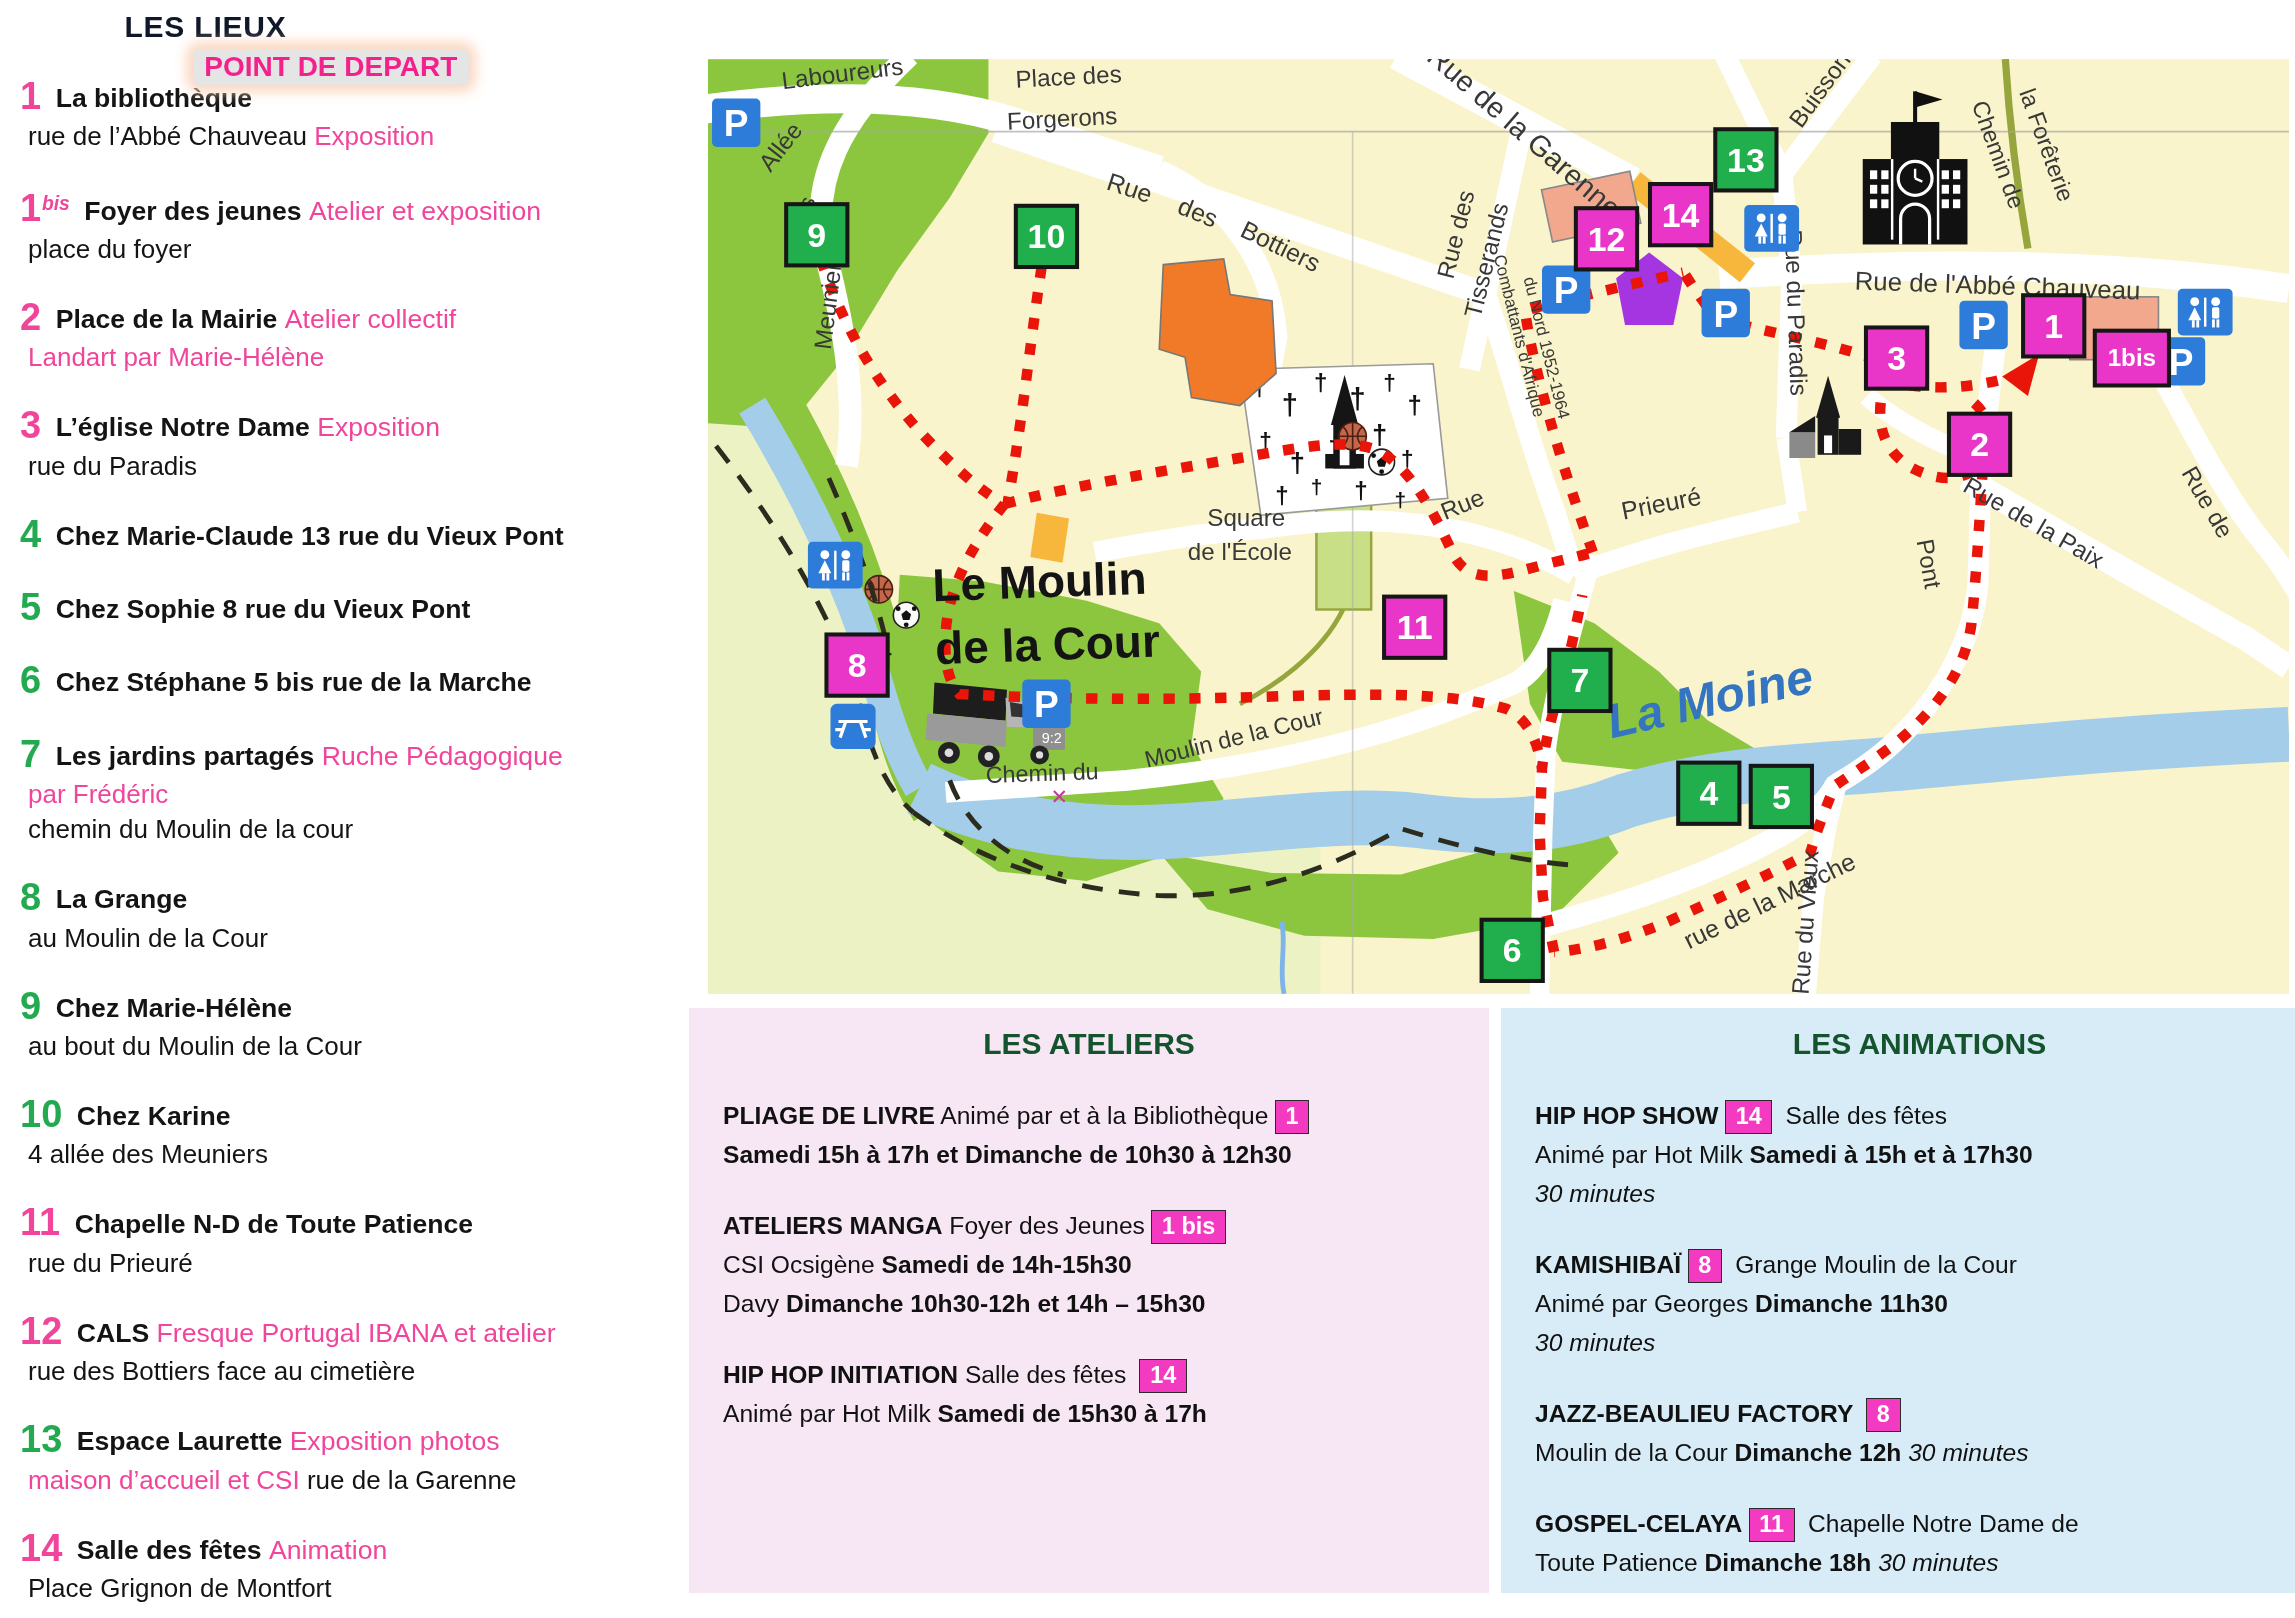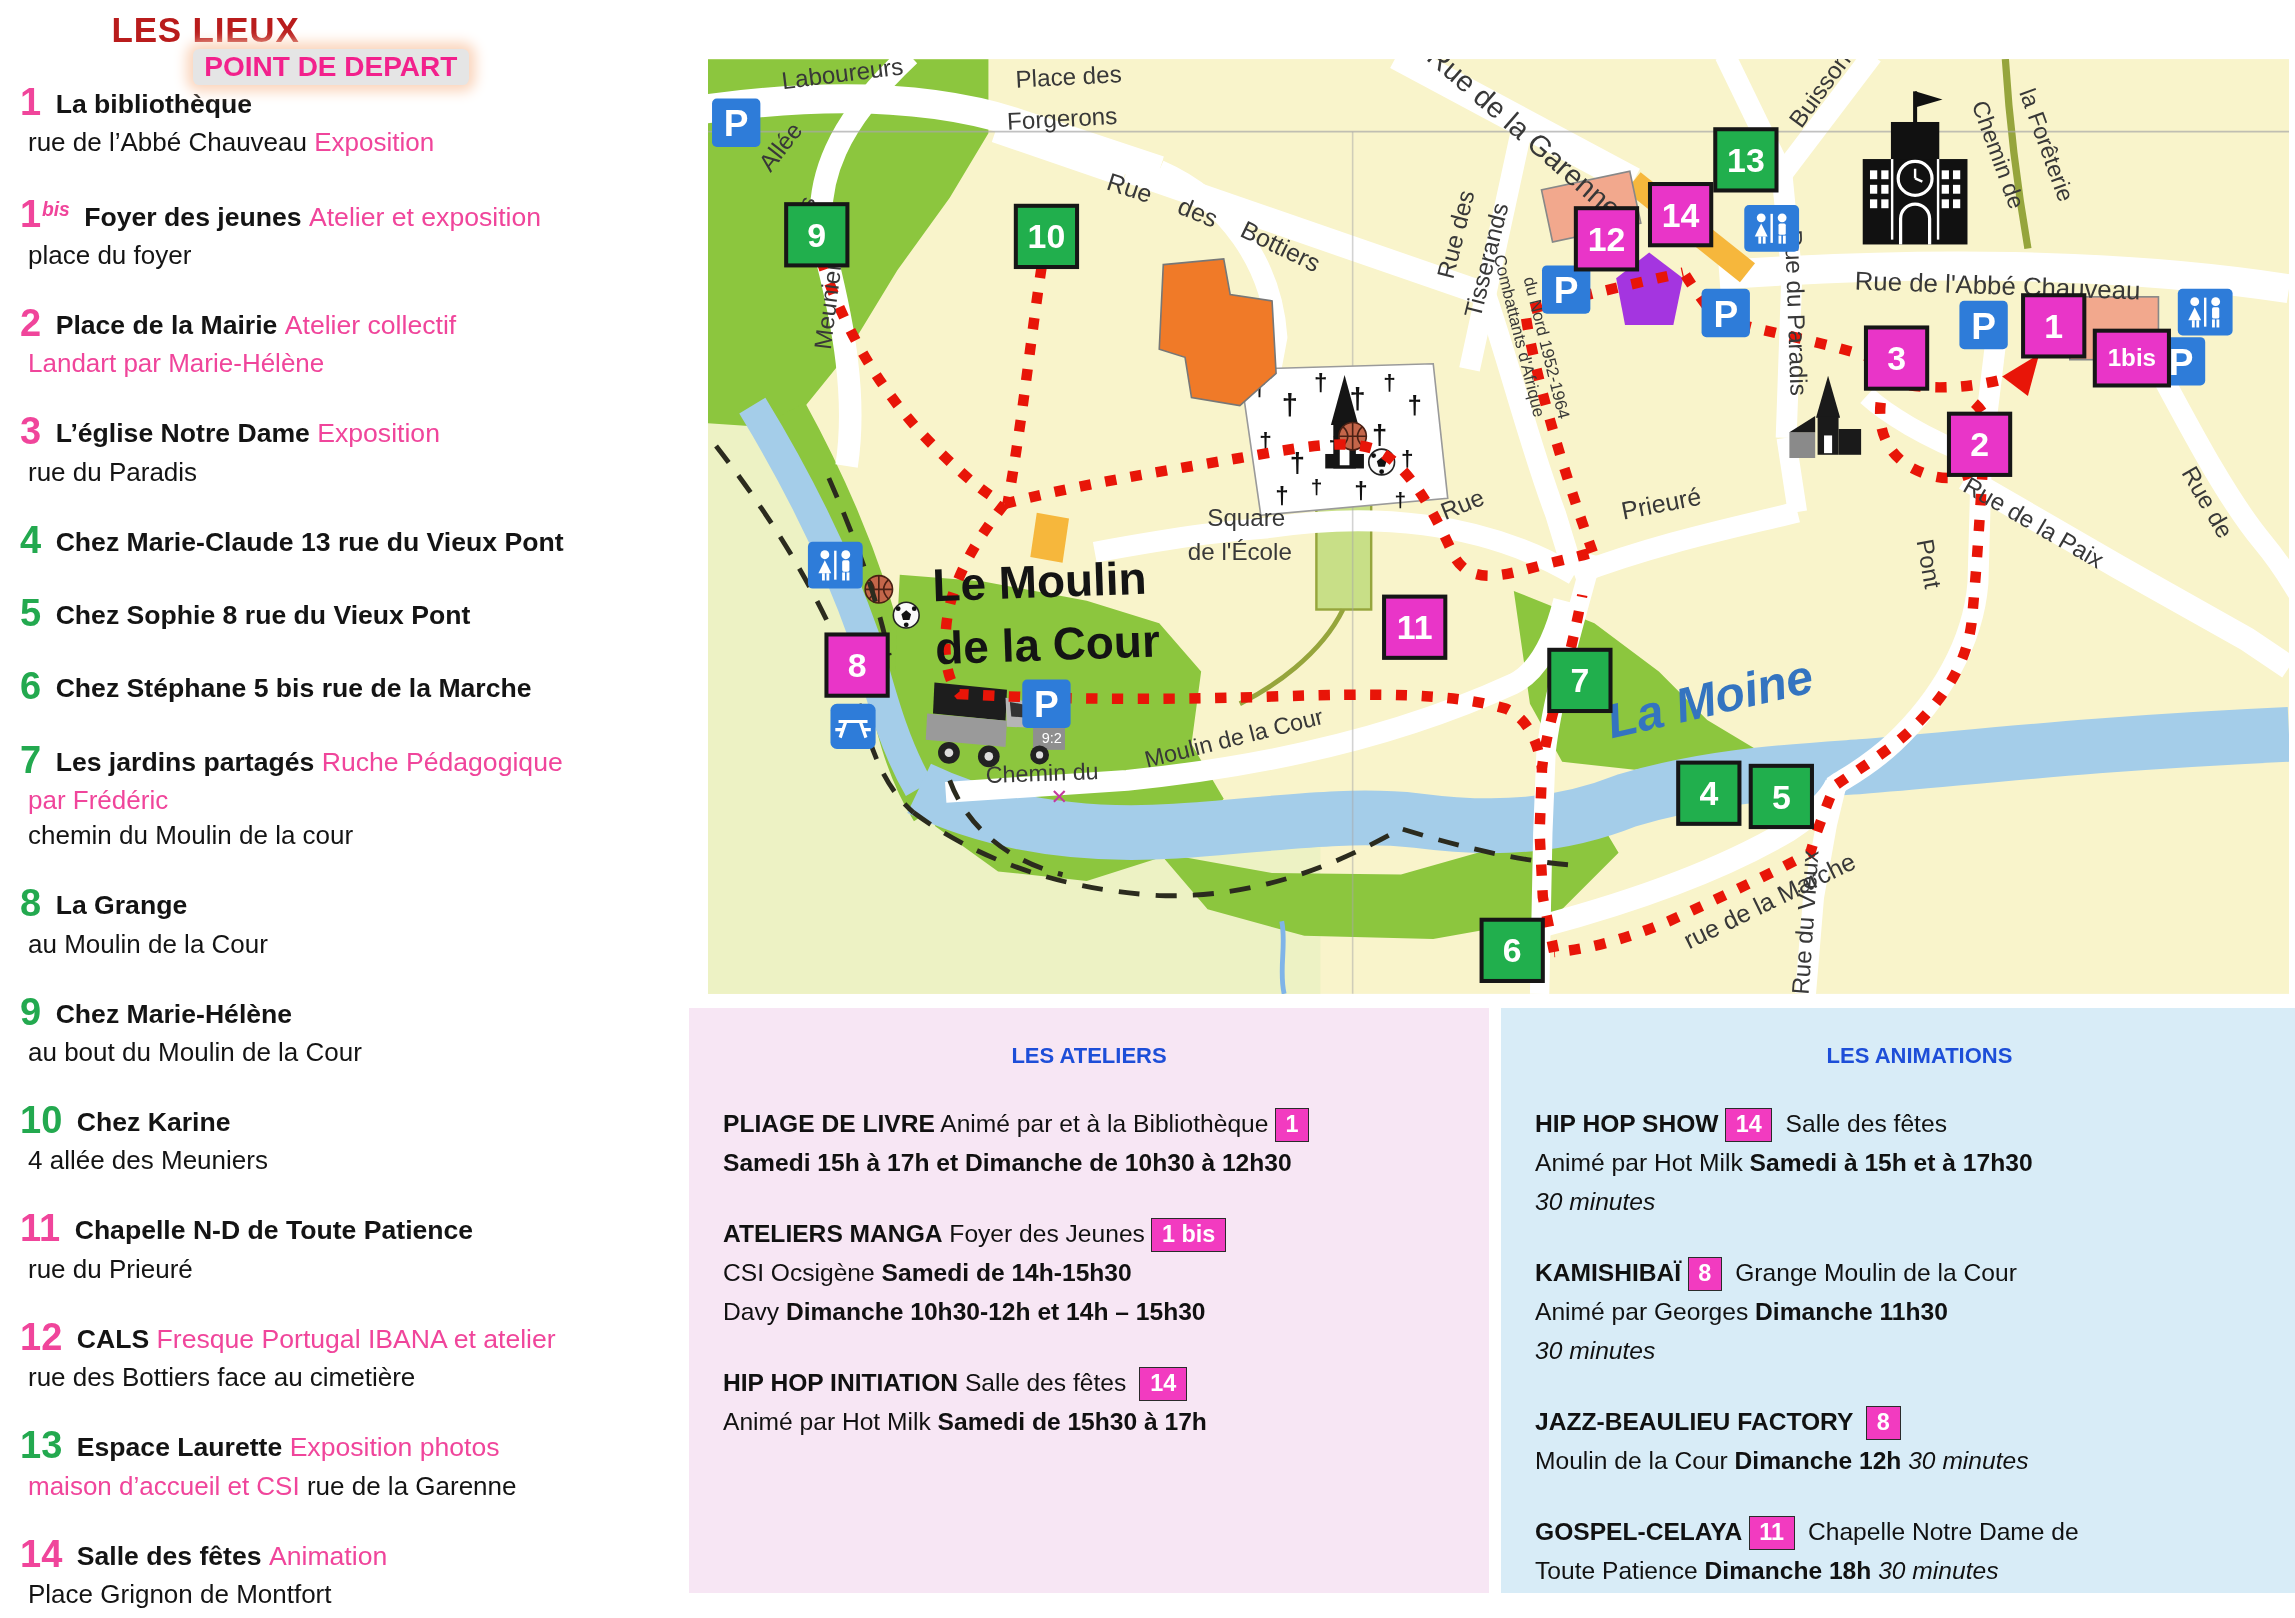--- a/index.html
+++ b/index.html
@@ -1,38 +1,38 @@
 <!DOCTYPE html>
 <html style="font-size:13px"><head>
 <meta charset="utf-8">
 <style>
   html,body{margin:0;padding:0;background:#ffffff;}
   #page{position:relative;width:2295px;height:1618px;background:#ffffff;overflow:hidden;
         font-family:"Liberation Sans", sans-serif;color:#111;}
   
   #lieux{position:absolute;left:20px;top:9.7px;width:677px;}
-  #lieux-title{width:371px;text-align:center;font-size:35px;font-weight:bold;letter-spacing:0.8px;color:#b91c1c;}
+  #lieux-title{width:371px;text-align:center;font-size:30px;font-weight:bold;letter-spacing:0.8px;color:#0f172a;}
   #start-badge{position:absolute;left:173px;top:39px;font-size:28px;font-weight:bold;color:#F2218C;
         background:#e5e5e5;padding:2.4px 11.3px;border-radius:6.4px;box-shadow:0 0 13px 6.4px #FBD5BC;white-space:nowrap;}
   #lieux-list{margin-top:31px;}
   .lieu{margin-bottom:29px;}
   .lhead{font-size:26.6px;font-weight:bold;color:#141414;line-height:42px;}
   .lhead .pink{font-weight:normal;}
   .lnum{font-size:38px;font-weight:bold;margin-right:14.5px;vertical-align:-1.6px;}
   .lnum sup{font-size:19.3px;vertical-align:11.3px;margin-left:0.8px;font-style:italic;}
   .lnum.g{color:#23A94F;} .lnum.p{color:#F0459B;}
   .laddr{font-size:26px;font-weight:normal;color:#141414;line-height:35px;margin-left:8px;}
   .pink{color:#F0459B;}
   
   #map{position:absolute;left:708px;top:59px;width:1581px;height:935px;}
   
   .panel{position:absolute;top:1008px;height:585px;box-sizing:border-box;padding:19.3px 34px 0 34px;}
   #ateliers{left:689px;width:800px;background:#F7E6F4;}
   #animations{left:1501px;width:837px;background:#D8ECF7;}
-  .panel-title{text-align:center;font-size:22px;font-weight:bold;color:#1d4ed8;margin-bottom:35px;margin-top:16px;}
+  .panel-title{text-align:center;font-size:30px;font-weight:bold;color:#14532d;margin-bottom:35px;}
   .pitem{margin-bottom:32px;}
   .pline{font-size:24.6px;line-height:39px;color:#111;}
   .pline .b{font-weight:bold;}
   .pline .i{font-style:italic;margin-top:32px;}
   .pbadge{display:inline-block;background:#F23BC0;color:#fff;font-weight:bold;font-size:23.4px;
           padding:1.6px 9.7px;margin:0 6.4px;border:1.6px solid #2b2b2b;line-height:29px;}
   svg text{font-family:"Liberation Sans", sans-serif;}
 </style>
 </head>
 <body>

